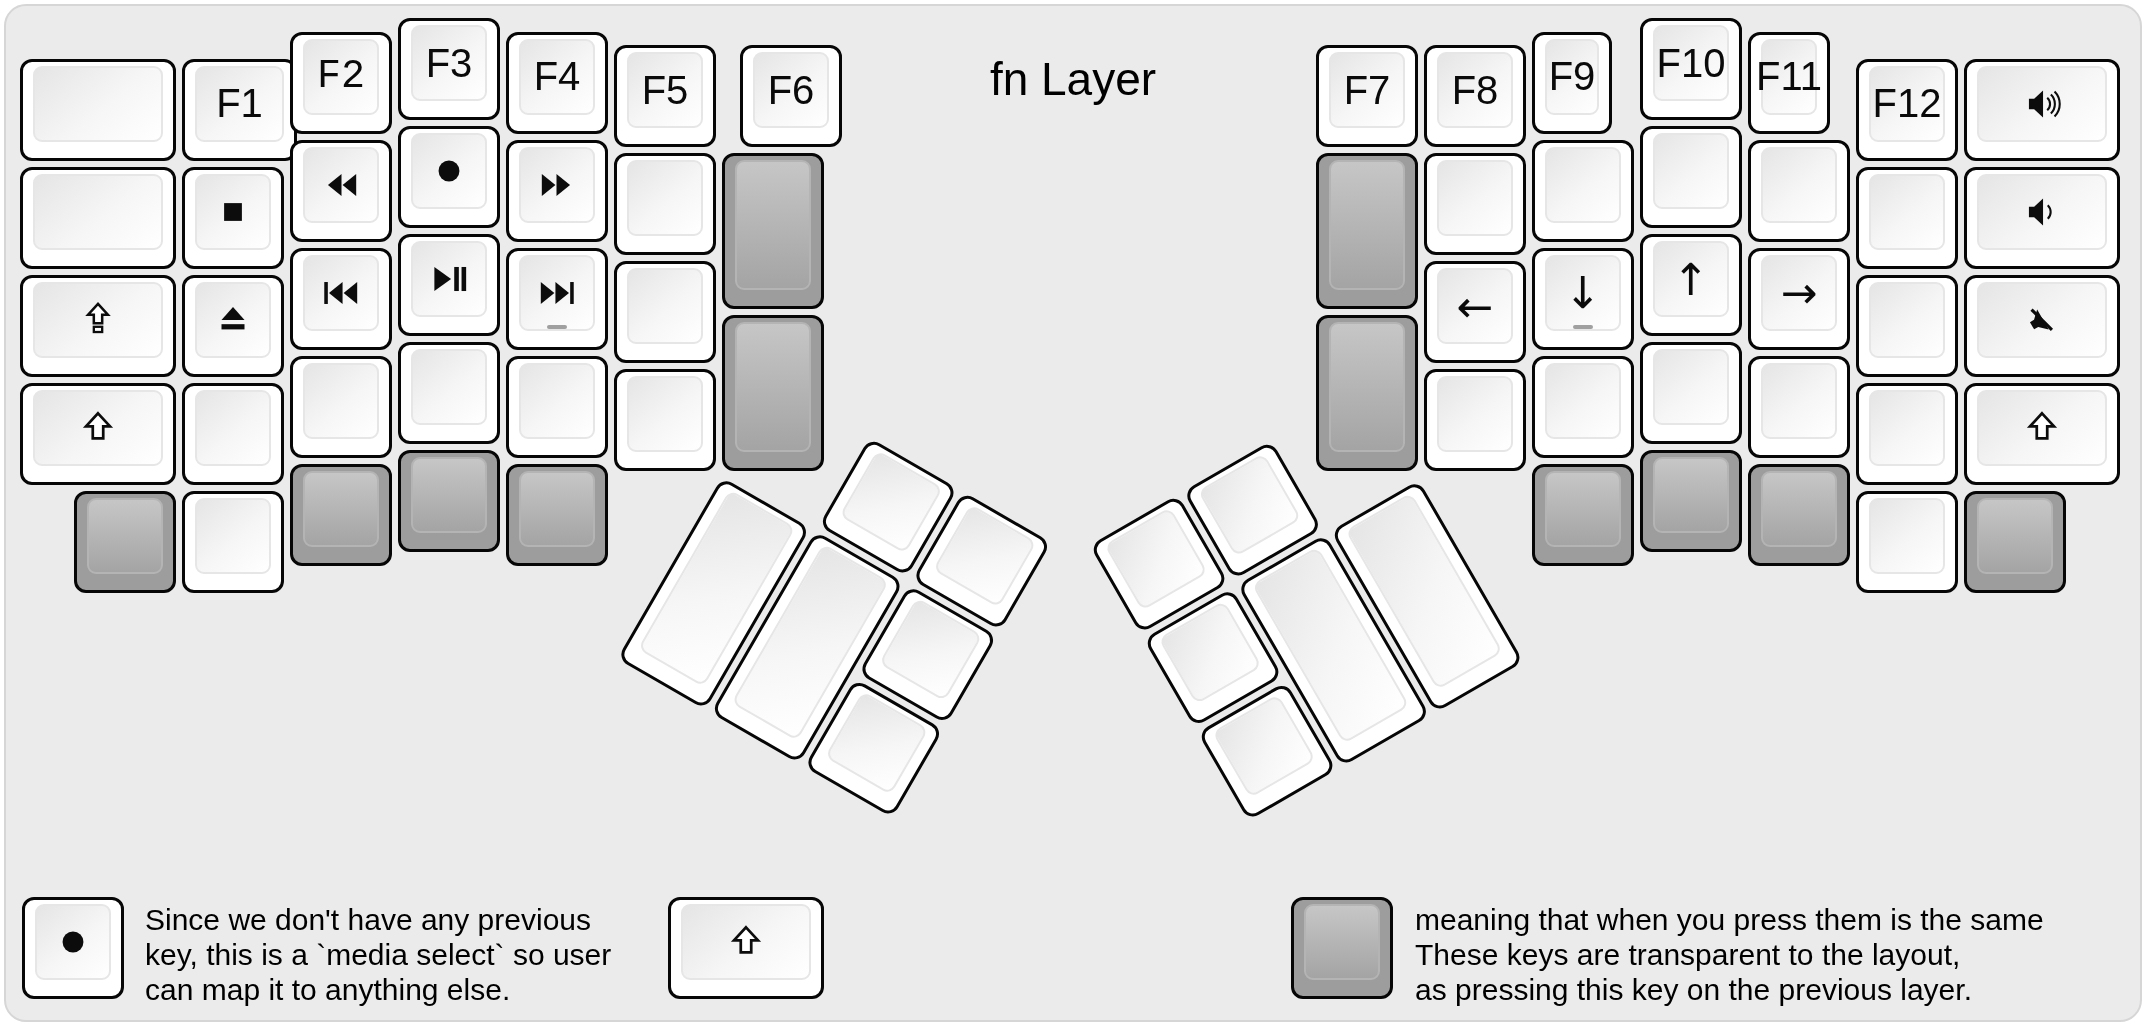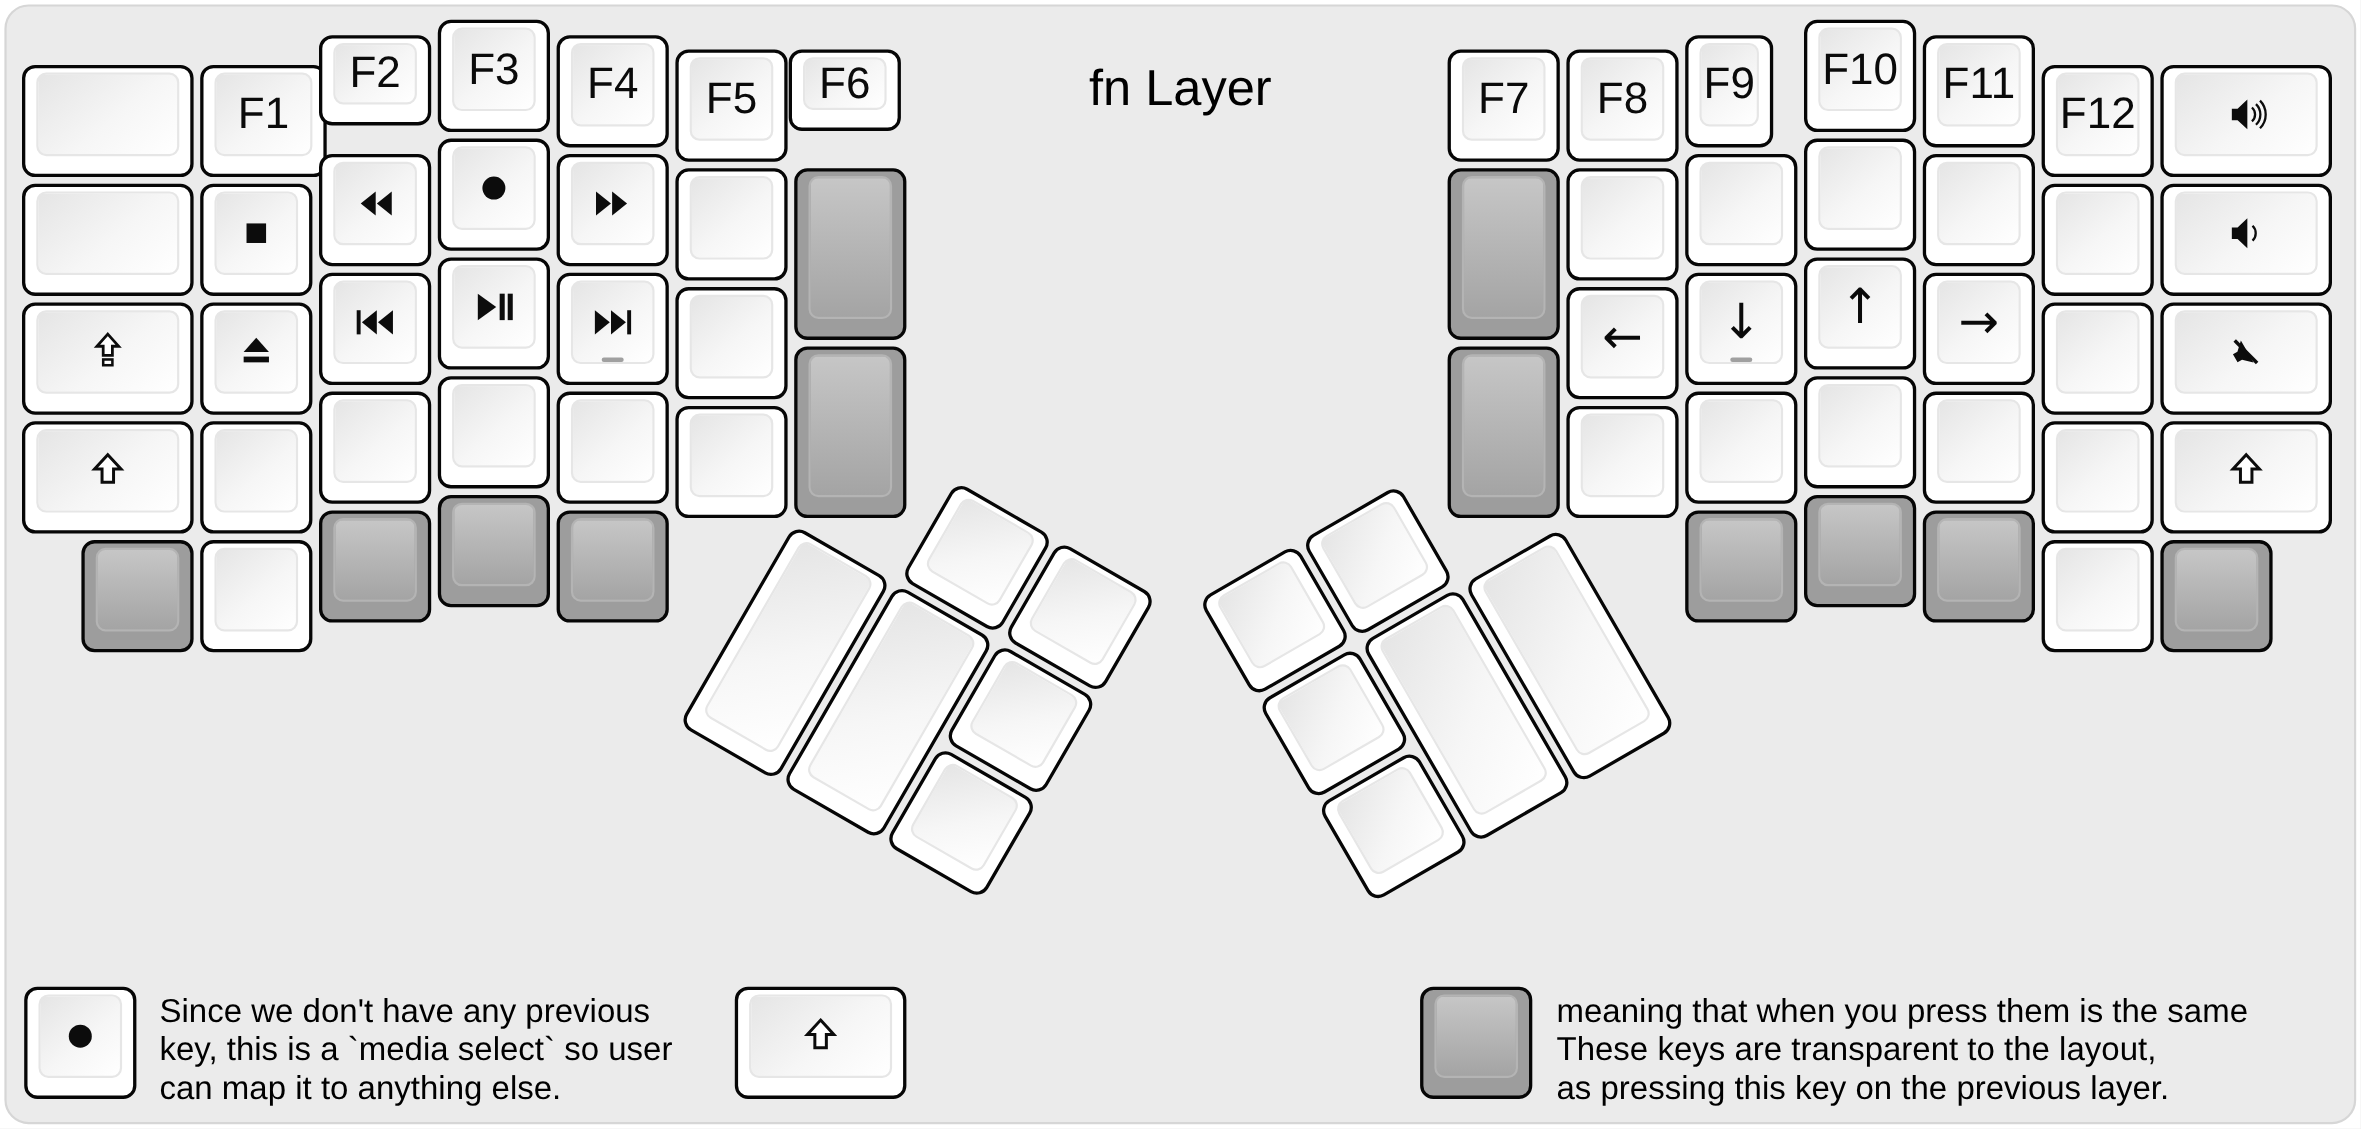--- a/index.html
+++ b/index.html
@@ -91,41 +91,41 @@
     </div>
 <div class="kgroup" style="left: 20px; top: 18px;">
       <div class="key white" style="left: 0px; top: 40.5px; width: 156px; height: 102px;">
         <div class="keytop"></div>
       </div>
       <div class="key white" style="left: 162px; top: 40.5px; width: 115px; height: 102px;">
         <div class="keytop">
           <span class="klabel">F1</span>
         </div>
       </div>
-      <div class="key white" style="left: 270px; top: 13.5px; width: 102px; height: 82px;">
+      <div class="key white" style="left: 270px; top: 13.5px; width: 102px; height: 102px; font-family: Liberation Mono, monospace;">
         <div class="keytop">
           <span class="klabel">F2</span>
         </div>
       </div>
       <div class="key white" style="left: 378px; top: 0px; width: 102px; height: 102px;">
         <div class="keytop">
           <span class="klabel">F3</span>
         </div>
       </div>
       <div class="key white" style="left: 486px; top: 13.5px; width: 102px; height: 102px;">
         <div class="keytop">
           <span class="klabel">F4</span>
         </div>
       </div>
       <div class="key white" style="left: 594px; top: 27px; width: 102px; height: 102px;">
         <div class="keytop">
           <span class="klabel">F5</span>
         </div>
       </div>
-      <div class="key white" style="left: 697px; top: 27px; width: 102px; height: 74px;">
+      <div class="key white" style="left: 720px; top: 27px; width: 102px; height: 102px;">
         <div class="keytop">
           <span class="klabel">F6</span>
         </div>
       </div>
       <div class="key white" style="left: 0px; top: 148.5px; width: 156px; height: 102px;">
         <div class="keytop"></div>
       </div>
       <div class="key white" style="left: 162px; top: 148.5px; width: 102px; height: 102px;">
         <div class="keytop">
           <svg class="kicon" viewBox="0 0 44 44">
@@ -264,21 +264,21 @@
       <div class="key white" style="left: 216px; top: 13.5px; width: 80px; height: 102px;">
         <div class="keytop">
           <span class="klabel">F9</span>
         </div>
       </div>
       <div class="key white" style="left: 324px; top: 0px; width: 102px; height: 102px;">
         <div class="keytop">
           <span class="klabel">F10</span>
         </div>
       </div>
-      <div class="key white" style="left: 432px; top: 13.5px; width: 102px; height: 102px;">
+      <div class="key white" style="left: 432px; top: 13.5px; width: 82px; height: 102px;">
         <div class="keytop">
           <span class="klabel">F11</span>
         </div>
       </div>
       <div class="key white" style="left: 540px; top: 40.5px; width: 102px; height: 102px;">
         <div class="keytop">
           <span class="klabel">F12</span>
         </div>
       </div>
       <div class="key white" style="left: 648px; top: 40.5px; width: 156px; height: 102px;">

